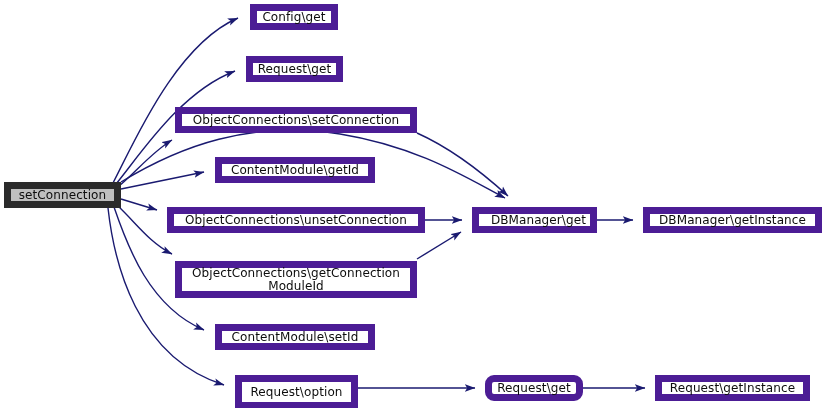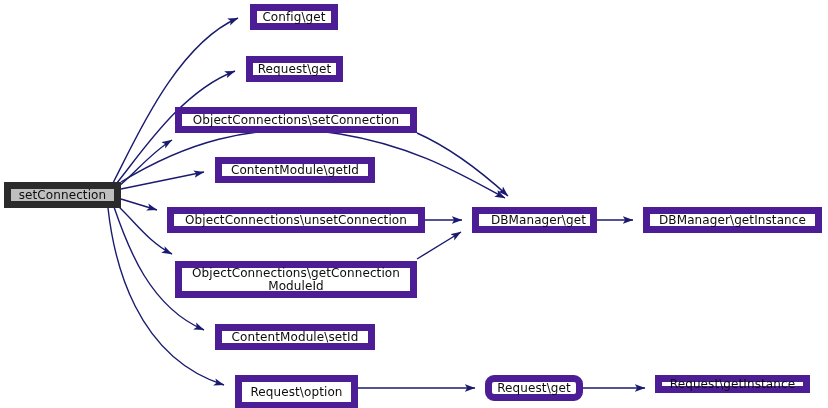--- a/index.html
+++ b/index.html
@@ -138,17 +138,17 @@
   </div>
 
   <div class="gnode" style="left:643px; top:207px; width:179px; height:26px;">
     <span class="nlabel">DBManager\getInstance</span>
   </div>
 
   <div class="gnode" style="left:485px; top:375px; width:98px; height:26px;border-radius:9px;">
     <span class="nlabel">Request\get</span>
   </div>
 
-  <div class="gnode" style="left:655px; top:375px; width:155px; height:18px;">
+  <div class="gnode" style="left:655px; top:375px; width:155px; height:26px;">
     <span class="nlabel">Request\getInstance</span>
   </div>
 
 </div>
 
 </body></html>

